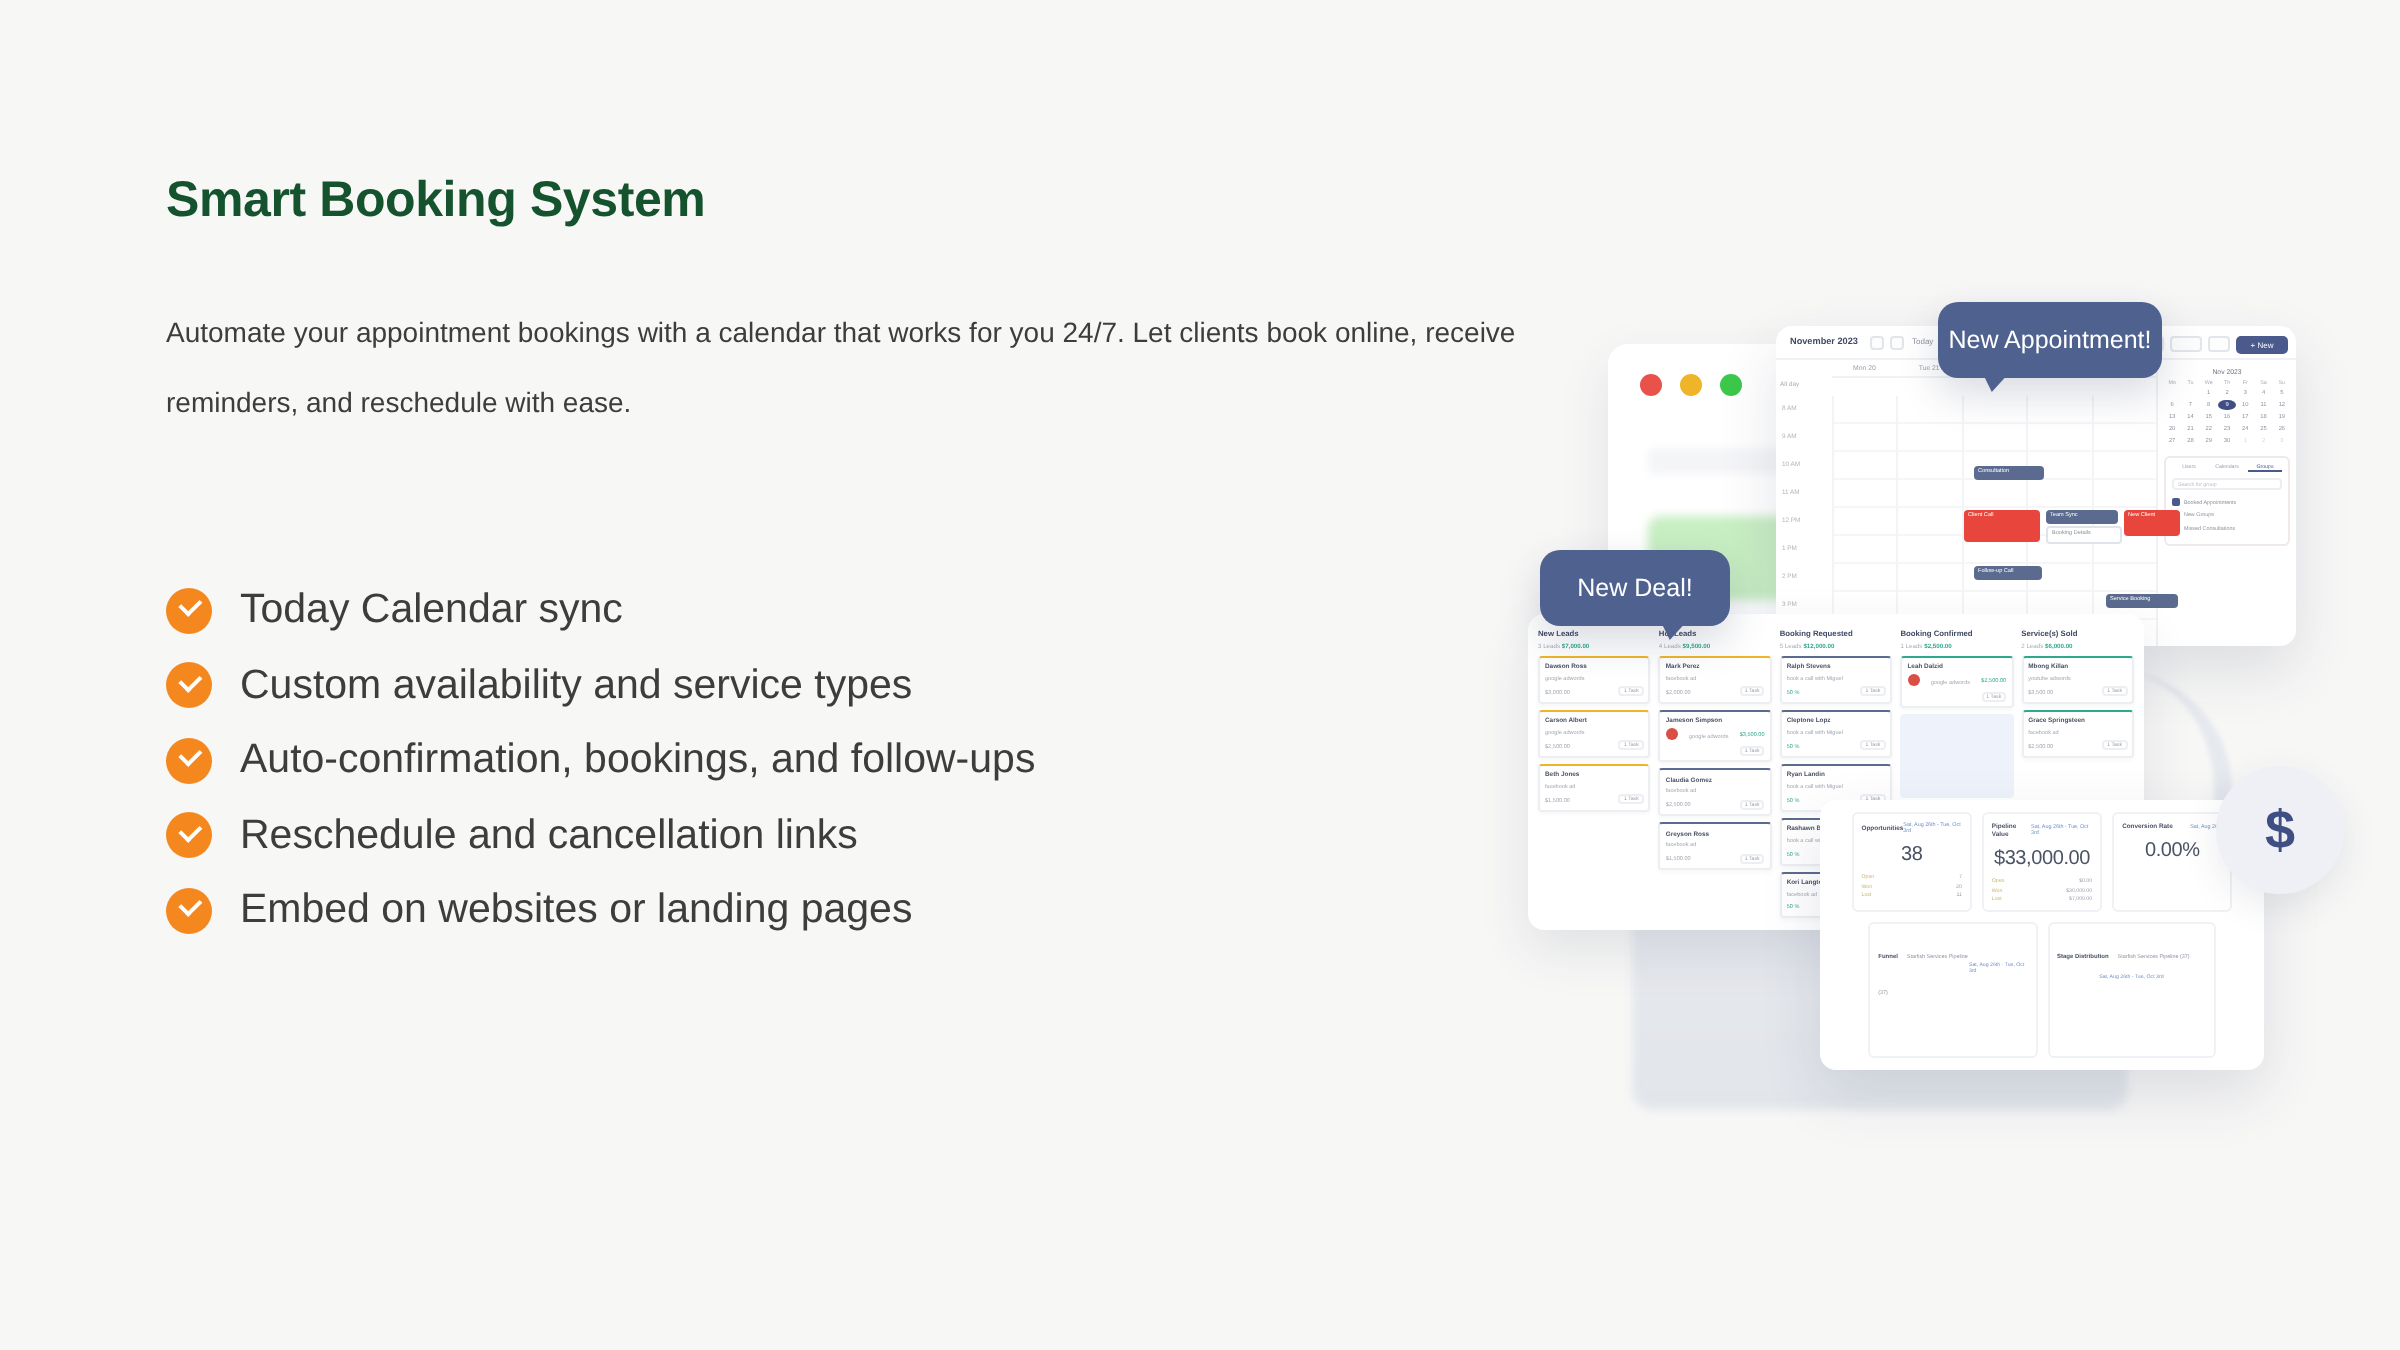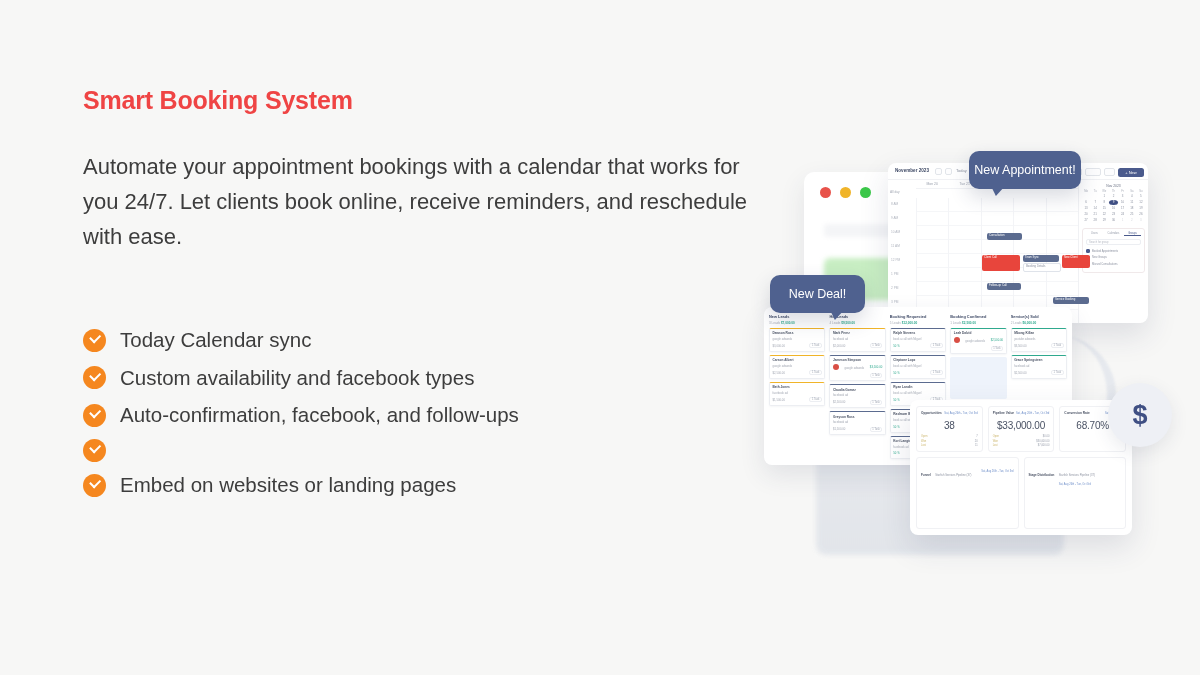--- a/index.html
+++ b/index.html
@@ -7,25 +7,25 @@
     width: 1200px; height: 675px;
     background: #f7f7f6;
     font-family: "Liberation Sans", sans-serif;
     overflow: hidden;
   }
   .slide { position: relative; width: 1200px; height: 675px; background: #f7f7f6; }
 
   
   .content { position: absolute; left: 83px; top: 86px; width: 690px; }
   .headline {
-    font-size: 25px; font-weight: bold; color: #ef4444;
+    font-size: 25px; font-weight: bold; color: #14532d;
     letter-spacing: -0.2px;
   }
   .lede {
-    margin-top: 34px; font-size: 22px; line-height: 35px;
+    margin-top: 34px; font-size: 14px; line-height: 35px;
     color: #3d3d3d; max-width: 690px; font-weight: 400;
   }
   .features { margin-top: 72px; display: flex; flex-direction: column; gap: 9.5px; }
   .feature { display: flex; align-items: center; gap: 14px; }
   .check {
     flex: 0 0 auto; width: 23px; height: 23px; border-radius: 50%;
     background: #f5871f; position: relative;
   }
   .check::after {
     content: ""; position: absolute; left: 6.5px; top: 5.5px;
@@ -138,21 +138,21 @@
   .kb-badge { font-size: 2.6px; color: #9aa0ad; border: .5px solid #eceef2; border-radius: 2px; padding: 0 1.5px; }
   .kb-av { width: 6px; height: 6px; border-radius: 50%; background: #d94f45; display: inline-block; }
   .kb-green { color: #2fa98e; }
   .kb-drop { background: #eef3fb; border-radius: 2px; height: 42px; margin-top: 3px; }
 
   
   .dash {
     position: absolute; left: 150px; top: 265px; width: 222px; height: 135px;
     background: #fff; border-radius: 8px;
     box-shadow: 0 12px 30px rgba(45,55,90,.13);
-    padding: 6px; display: flex; flex-direction: column; gap: 5px;
+    padding: 6px; display: flex; flex-direction: column; gap: 5px; align-items: center;
   }
   .dash-row { display: flex; gap: 5px; }
   .stat { flex: 1; border: .6px solid #f0f1f4; border-radius: 3px; padding: 4px; }
   .stat-top { display: flex; justify-content: space-between; align-items: center; }
   .stat-label { font-size: 3.2px; font-weight: bold; color: #4a5264; }
   .stat-range { font-size: 2.7px; color: #6f8fc9; }
   .stat-value { text-align: center; font-size: 10px; color: #4a5264; margin: 5px 0 4px; letter-spacing: -.2px; }
   .stat-leg { display: flex; justify-content: space-between; font-size: 2.6px; margin-top: 1.5px; }
   .leg-k { color: #cbb46a; }
   .leg-v { color: #9aa0ad; }
@@ -196,28 +196,29 @@
     <h1 class="headline">Smart Booking System</h1>
     <p class="lede">Automate your appointment bookings with a calendar that works for you 24/7. Let clients book online, receive reminders, and reschedule with ease.</p>
 
     <div class="features">
       <div class="feature">
         <span class="check"></span>
         <span class="feature-label">Today Calendar sync</span>
       </div>
       <div class="feature">
         <span class="check"></span>
-        <span class="feature-label">Custom availability and facebook types</span>
+        <span class="feature-label">Custom availability and service types</span>
       </div>
       <div class="feature">
         <span class="check"></span>
-        <span class="feature-label">Auto-confirmation, facebook, and follow-ups</span>
+        <span class="feature-label">Auto-confirmation, bookings, and follow-ups</span>
       </div>
       <div class="feature">
         <span class="check"></span>
+        <span class="feature-label">Reschedule and cancellation links</span>
       </div>
       <div class="feature">
         <span class="check"></span>
         <span class="feature-label">Embed on websites or landing pages</span>
       </div>
     </div>
   </div>
 
   <div class="art">
 
@@ -573,21 +574,21 @@
           <div class="stat-leg">
               <span class="leg-k">Lost</span>
               <span class="leg-v">$7,000.00</span>
             </div>
         </div>
         <div class="stat">
           <div class="stat-top">
             <span class="stat-label">Conversion Rate</span>
             <span class="stat-range">Sat, Aug 26th</span>
           </div>
-          <div class="stat-value">68.70%</div>
+          <div class="stat-value">0.00%</div>
         </div>
       </div>
       <div class="dash-row" style="flex:1">
         <div class="panel">
           <div class="panel-head">
             <span><span class="panel-title">Funnel</span>
             <span class="panel-sel">Starfish Services Pipeline (37)</span></span>
             <span class="panel-range">Sat, Aug 26th - Tue, Oct 3rd</span>
           </div>
         </div>

